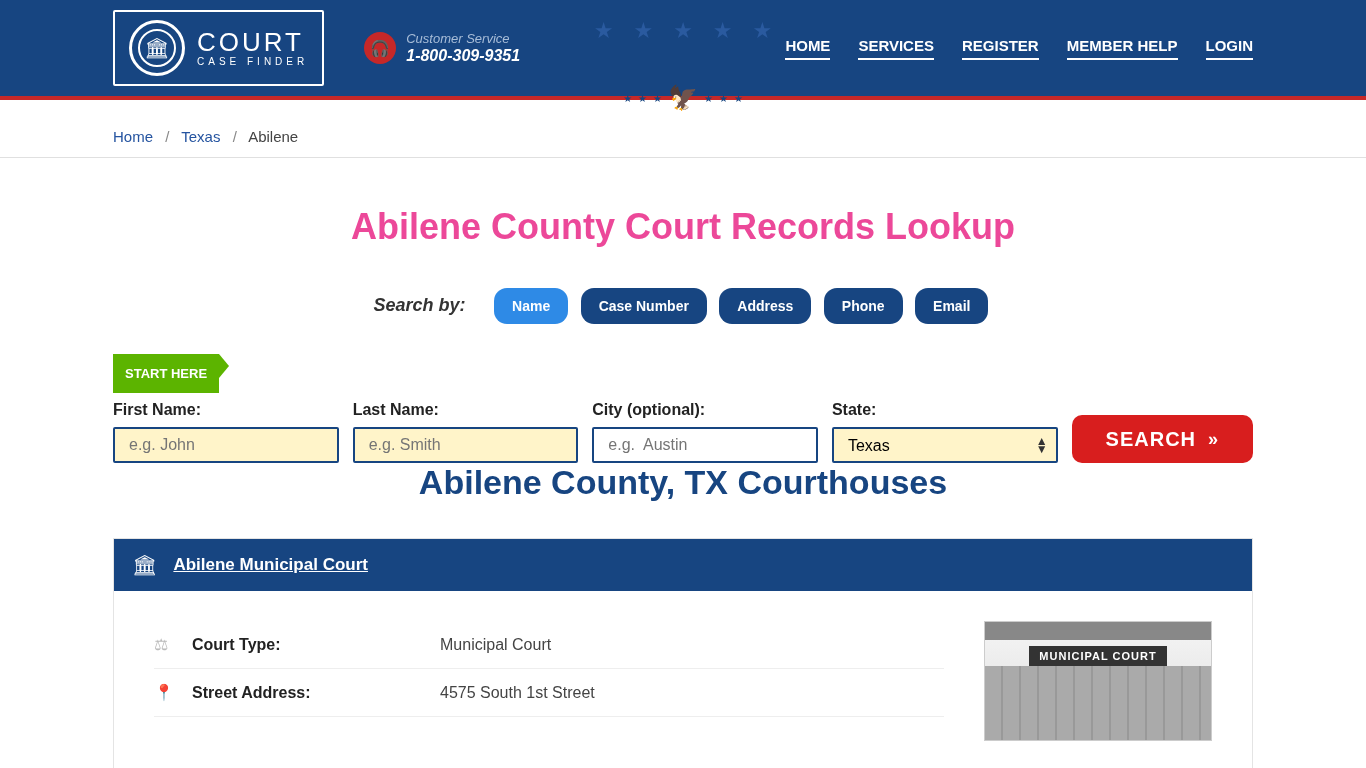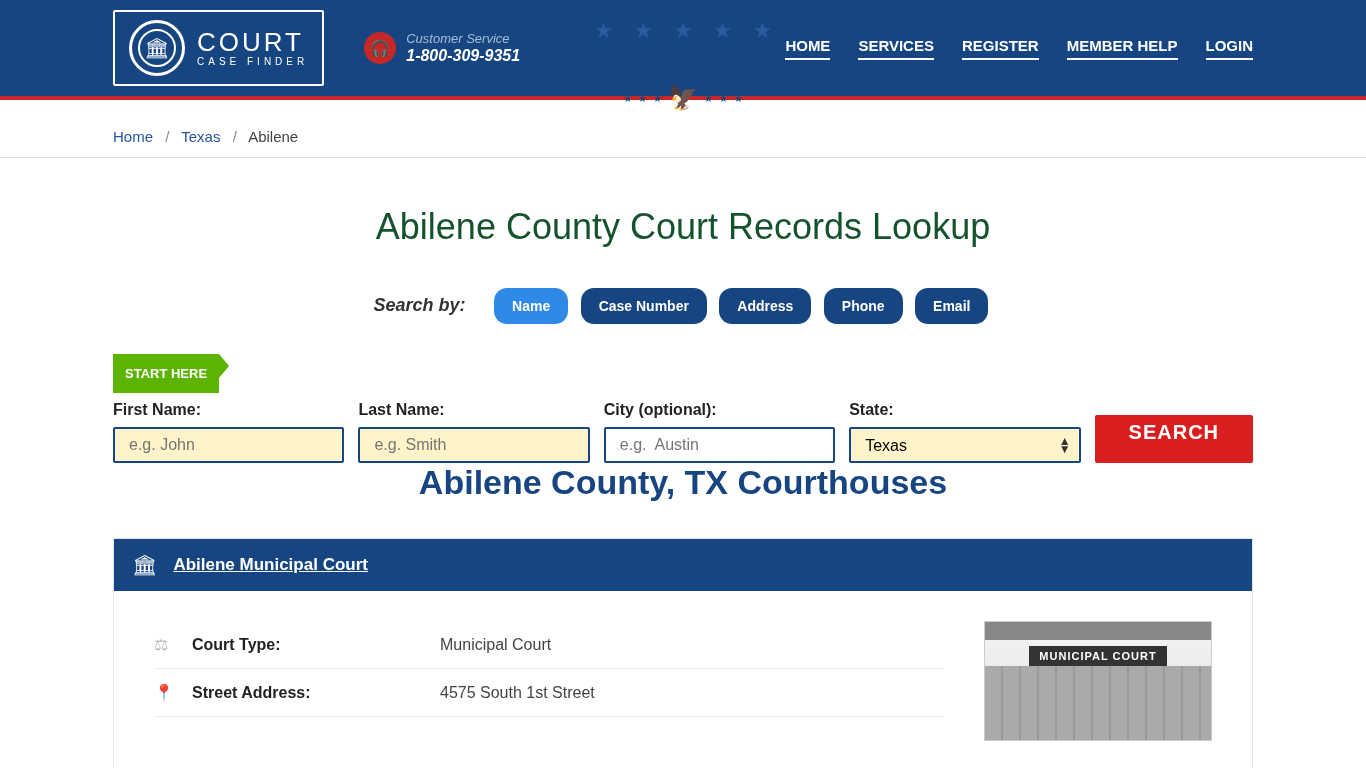--- a/index.html
+++ b/index.html
@@ -32,39 +32,39 @@
     
     
     .breadcrumb { border-bottom: 1px solid #e0e0e0; }
     .breadcrumb-inner { max-width: 1170px; margin: 0 auto; padding: 12px 15px; font-size: 15px; }
     .breadcrumb a { color: #2554a0; text-decoration: none; }
     .breadcrumb .sep { color: #888; margin: 0 8px; }
     .breadcrumb .current { color: #444; }
     
     
     .container { max-width: 1170px; margin: 0 auto; padding: 0 15px; }
-    h1.page-title { text-align: center; color: #14532d; font-size: 36px; font-weight: 400; margin: 48px 0 40px; }
+    h1.page-title { text-align: center; color: #ec4899; font-size: 36px; font-weight: 700; margin: 48px 0 40px; }
     
     .search-by-row { text-align: center; margin-bottom: 30px; }
     .search-by-label { font-style: italic; font-weight: 700; color: #333; font-size: 18px; margin-right: 20px; }
     .tab-btn { background: #174581; color: #fff; border: none; padding: 10px 18px; font-weight: 700; font-size: 14px; margin: 0 4px; cursor: pointer; border-radius: 13px; }
     .tab-btn.active { background: #2e8ae6; }
     
     .start-here { background: #5cb400; color: #fff; font-weight: 700; font-size: 13px; padding: 12px 12px; display: inline-block; position: relative; }
     .start-here::after { content: ''; position: absolute; right: -10px; top: 0; border-left: 10px solid #5cb400; border-top: 12px solid transparent; border-bottom: 12px solid transparent; }
     
     .form-row { display: flex; gap: 14px; margin-top: 8px; align-items: flex-end; }
     .form-col { flex: 1; }
     .form-col label { display: block; font-weight: 700; font-size: 16px; margin-bottom: 8px; color: #222; }
     .form-col input, .form-col select { width: 100%; height: 36px; padding: 0 14px; font-size: 16px; border: 2px solid #174581; border-radius: 2px; }
     .form-col input.hl, .form-col select.hl { background: #fff4c9; }
     .form-col select.hl { appearance: none; background: #fff4c9; }
     .select-wrap { position: relative; }
     .select-arrows { position: absolute; right: 10px; top: 50%; transform: translateY(-50%); font-size: 12px; color: #333; pointer-events: none; line-height: 0.7; }
-    .search-btn { background: #d81e1e; color: #fff; border: none; height: 48px; padding: 6px 34px; font-weight: 700; font-size: 20px; letter-spacing: 1px; cursor: pointer; border-radius: 2px; display: flex; align-items: center; gap: 12px; flex-direction: column; }
+    .search-btn { background: #d81e1e; color: #fff; border: none; height: 48px; padding: 0 34px; font-weight: 700; font-size: 20px; letter-spacing: 1px; cursor: pointer; border-radius: 10px; display: flex; align-items: center; gap: 12px; }
     .search-btn .chev { font-size: 18px; }
     
     .info-note { text-align: center; color: #666; font-style: italic; font-size: 15px; margin: 36px 0 24px; }
     h2.sub-title { text-align: center; color: #174581; font-size: 34px; font-weight: 700; margin-bottom: 36px; }
     
     .court-card { border: 1px solid #e4e4e4; }
     .court-head { background: #174581; color: #fff; padding: 14px 18px; display: flex; align-items: center; gap: 16px; }
     .court-head-icon { font-size: 20px; }
     .court-head a { color: #fff; font-weight: 700; font-size: 17px; text-decoration: underline; }
     .court-body { padding: 30px 40px; display: flex; gap: 40px; }

